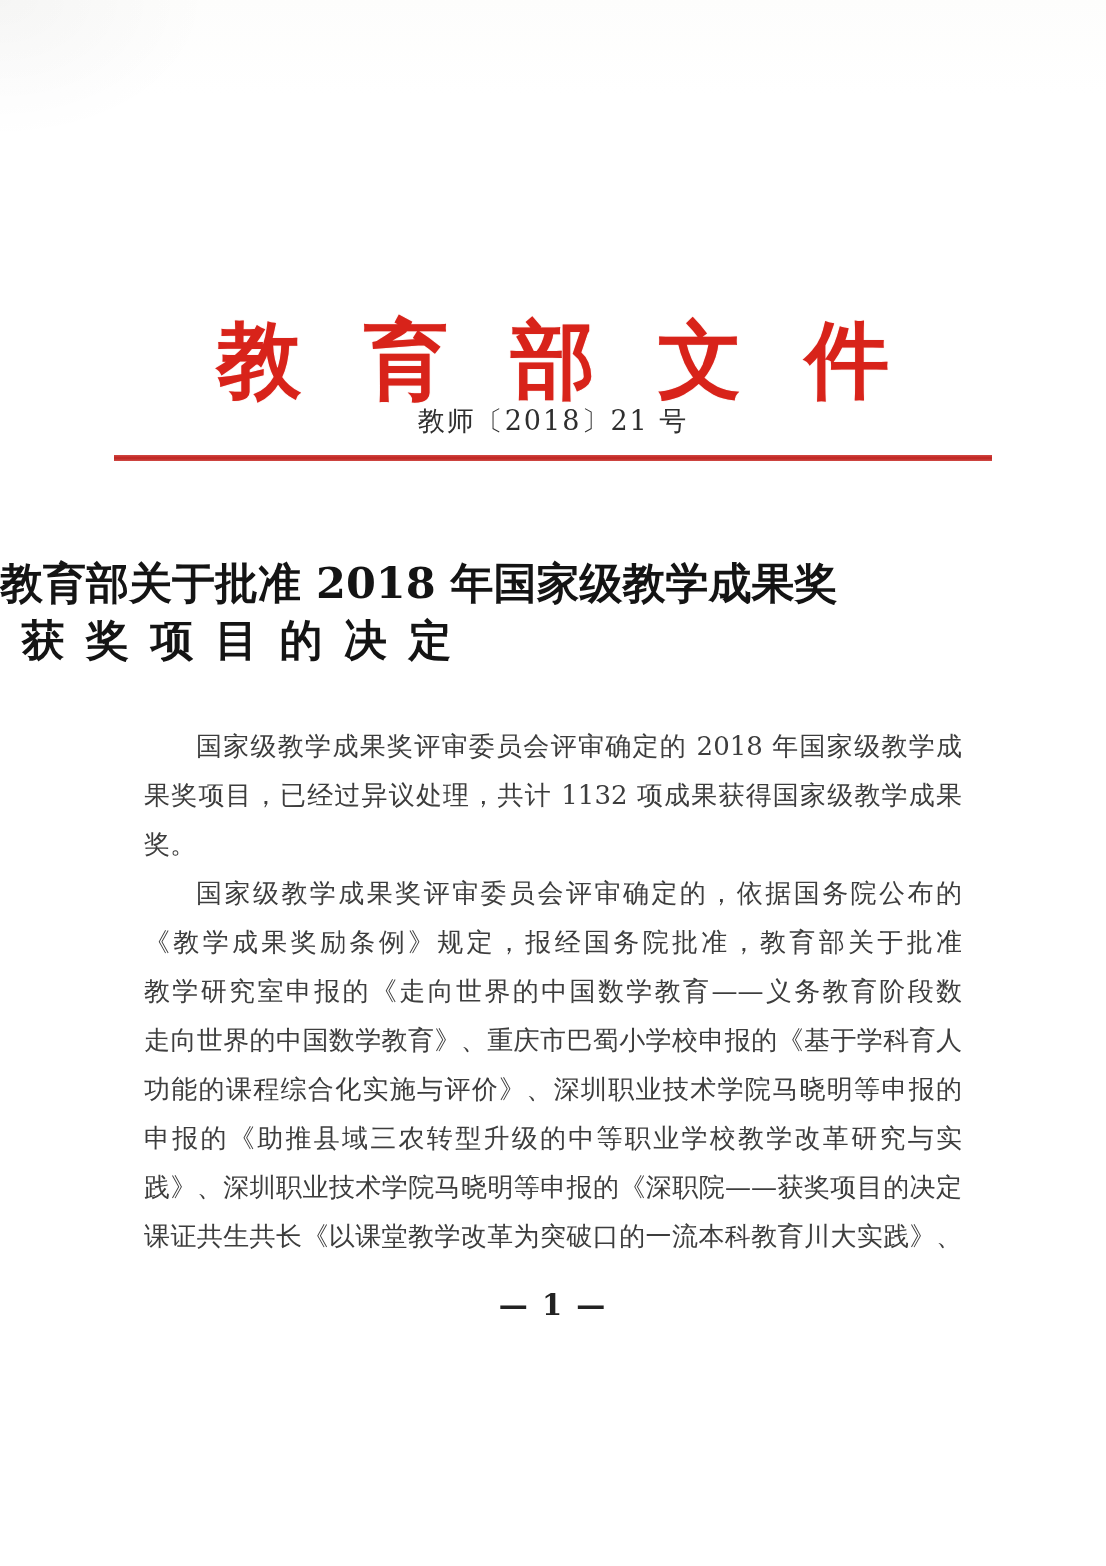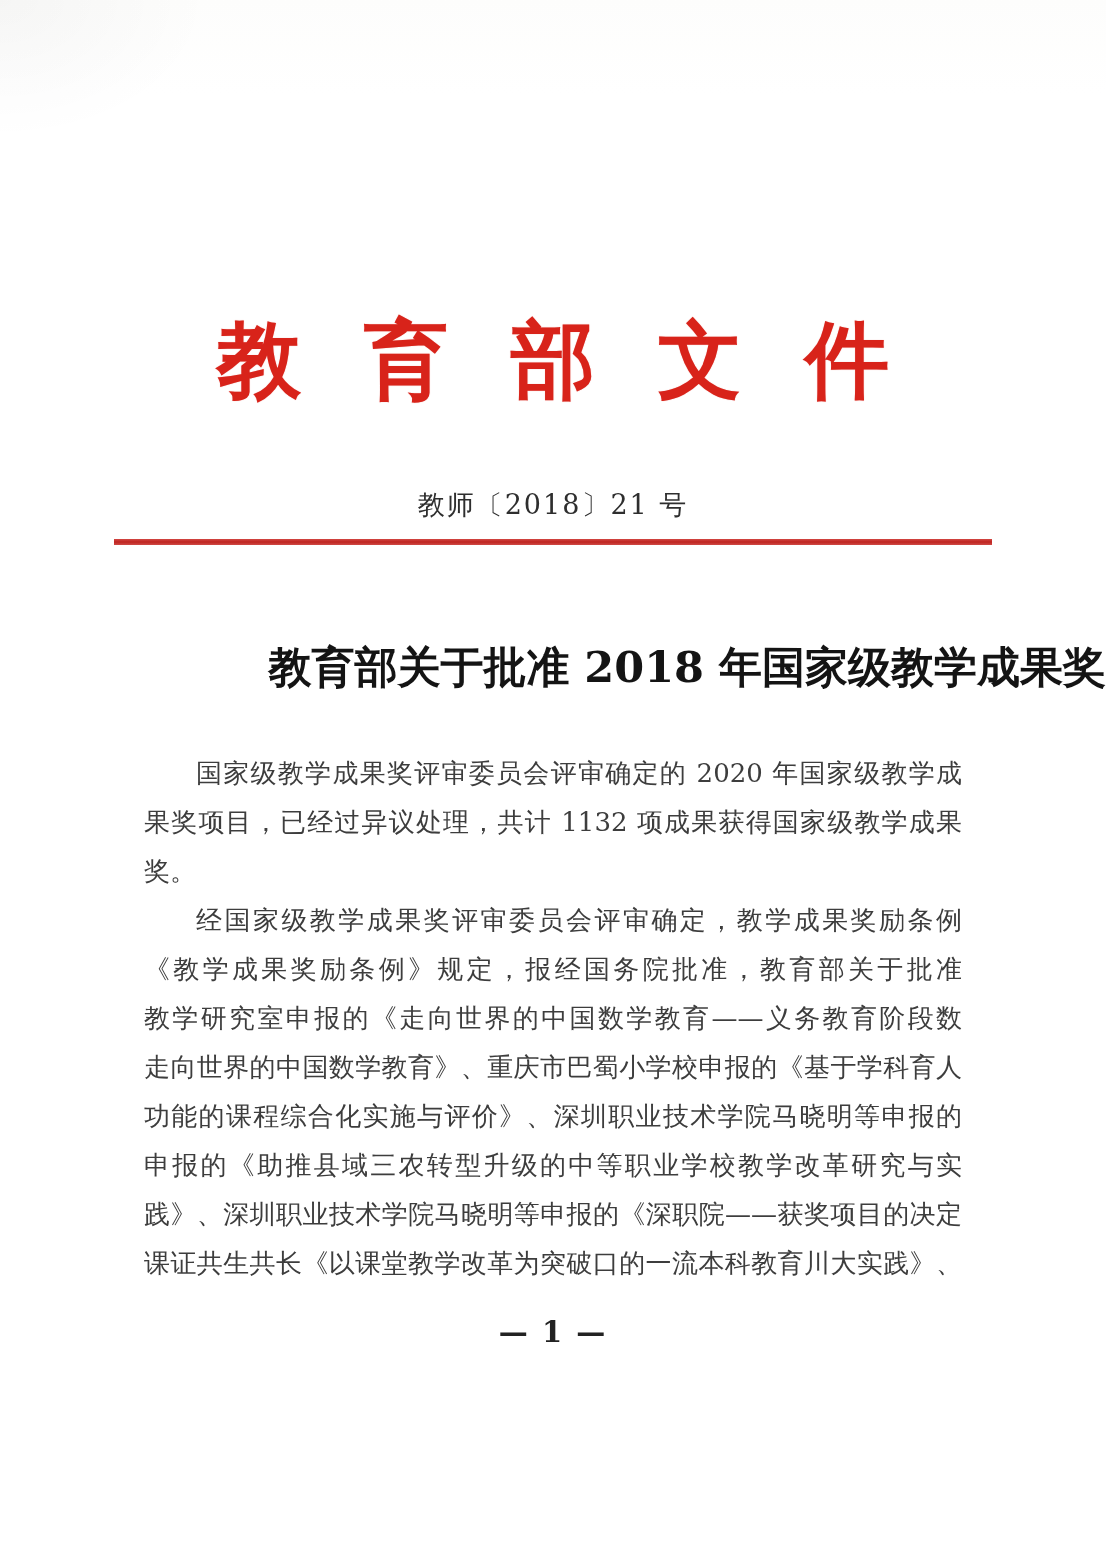--- a/index.html
+++ b/index.html
@@ -28,41 +28,40 @@
     justify-content: space-between;
     color: #d8231a;
     font-size: 84px;
     font-weight: bold;
     line-height: 1;
     text-shadow: 0 0 1px rgba(216,35,26,0.4);
   }
 
   
   .doc-number {
-    margin-top: 84px;
     text-align: center;
     font-size: 27px;
     line-height: 38px;
     color: #2e2e2e;
     letter-spacing: 2px;
   }
 
   
   .red-rule {
     margin: 15px auto 0 auto;
     width: 878px;
     height: 6px;
     background: linear-gradient(180deg, #d24743 0%, #bf2420 50%, #cf4a46 100%);
     border: none;
   }
 
   
   .title {
     margin-top: 94px;
-    text-align: right;
+    text-align: left;
     color: #141414;
     font-weight: bold;
     font-size: 43px;
     line-height: 57px;
   }
   .title .line2 {
     letter-spacing: 0.5em;
     text-indent: 0.5em; 
   }
 
@@ -106,30 +105,31 @@
     <span>文</span>
     <span>件</span>
   </div>
 
   <div class="doc-number">教师〔2018〕21 号</div>
 
   <div class="red-rule"></div>
 
   <div class="title">
     <div class="line1">教育部关于批准 2018 年国家级教学成果奖</div>
+    <div class="line2">获奖项目的决定</div>
   </div>
 
   <div class="body-text">
     <div class="para">
-      <div class="line indent">国家级教学成果奖评审委员会评审确定的 2020 年国家级教学成</div>
+      <div class="line indent">国家级教学成果奖评审委员会评审确定的 2018 年国家级教学成</div>
       <div class="line">果奖项目，已经过异议处理，共计 1132 项成果获得国家级教学成果</div>
       <div class="line no-justify">奖。</div>
     </div>
     <div class="para">
-      <div class="line indent">经国家级教学成果奖评审委员会评审确定，教学成果奖励条例</div>
+      <div class="line indent">国家级教学成果奖评审委员会评审确定的，依据国务院公布的</div>
       <div class="line">《教学成果奖励条例》规定，报经国务院批准，教育部关于批准</div>
       <div class="line">教学研究室申报的《走向世界的中国数学教育——义务教育阶段数</div>
       <div class="line">走向世界的中国数学教育》、重庆市巴蜀小学校申报的《基于学科育人</div>
       <div class="line">功能的课程综合化实施与评价》、深圳职业技术学院马晓明等申报的</div>
       <div class="line">申报的《助推县域三农转型升级的中等职业学校教学改革研究与实</div>
       <div class="line">践》、深圳职业技术学院马晓明等申报的《深职院——获奖项目的决定</div>
       <div class="line">课证共生共长《以课堂教学改革为突破口的一流本科教育川大实践》、</div>
     </div>
   </div>
 

